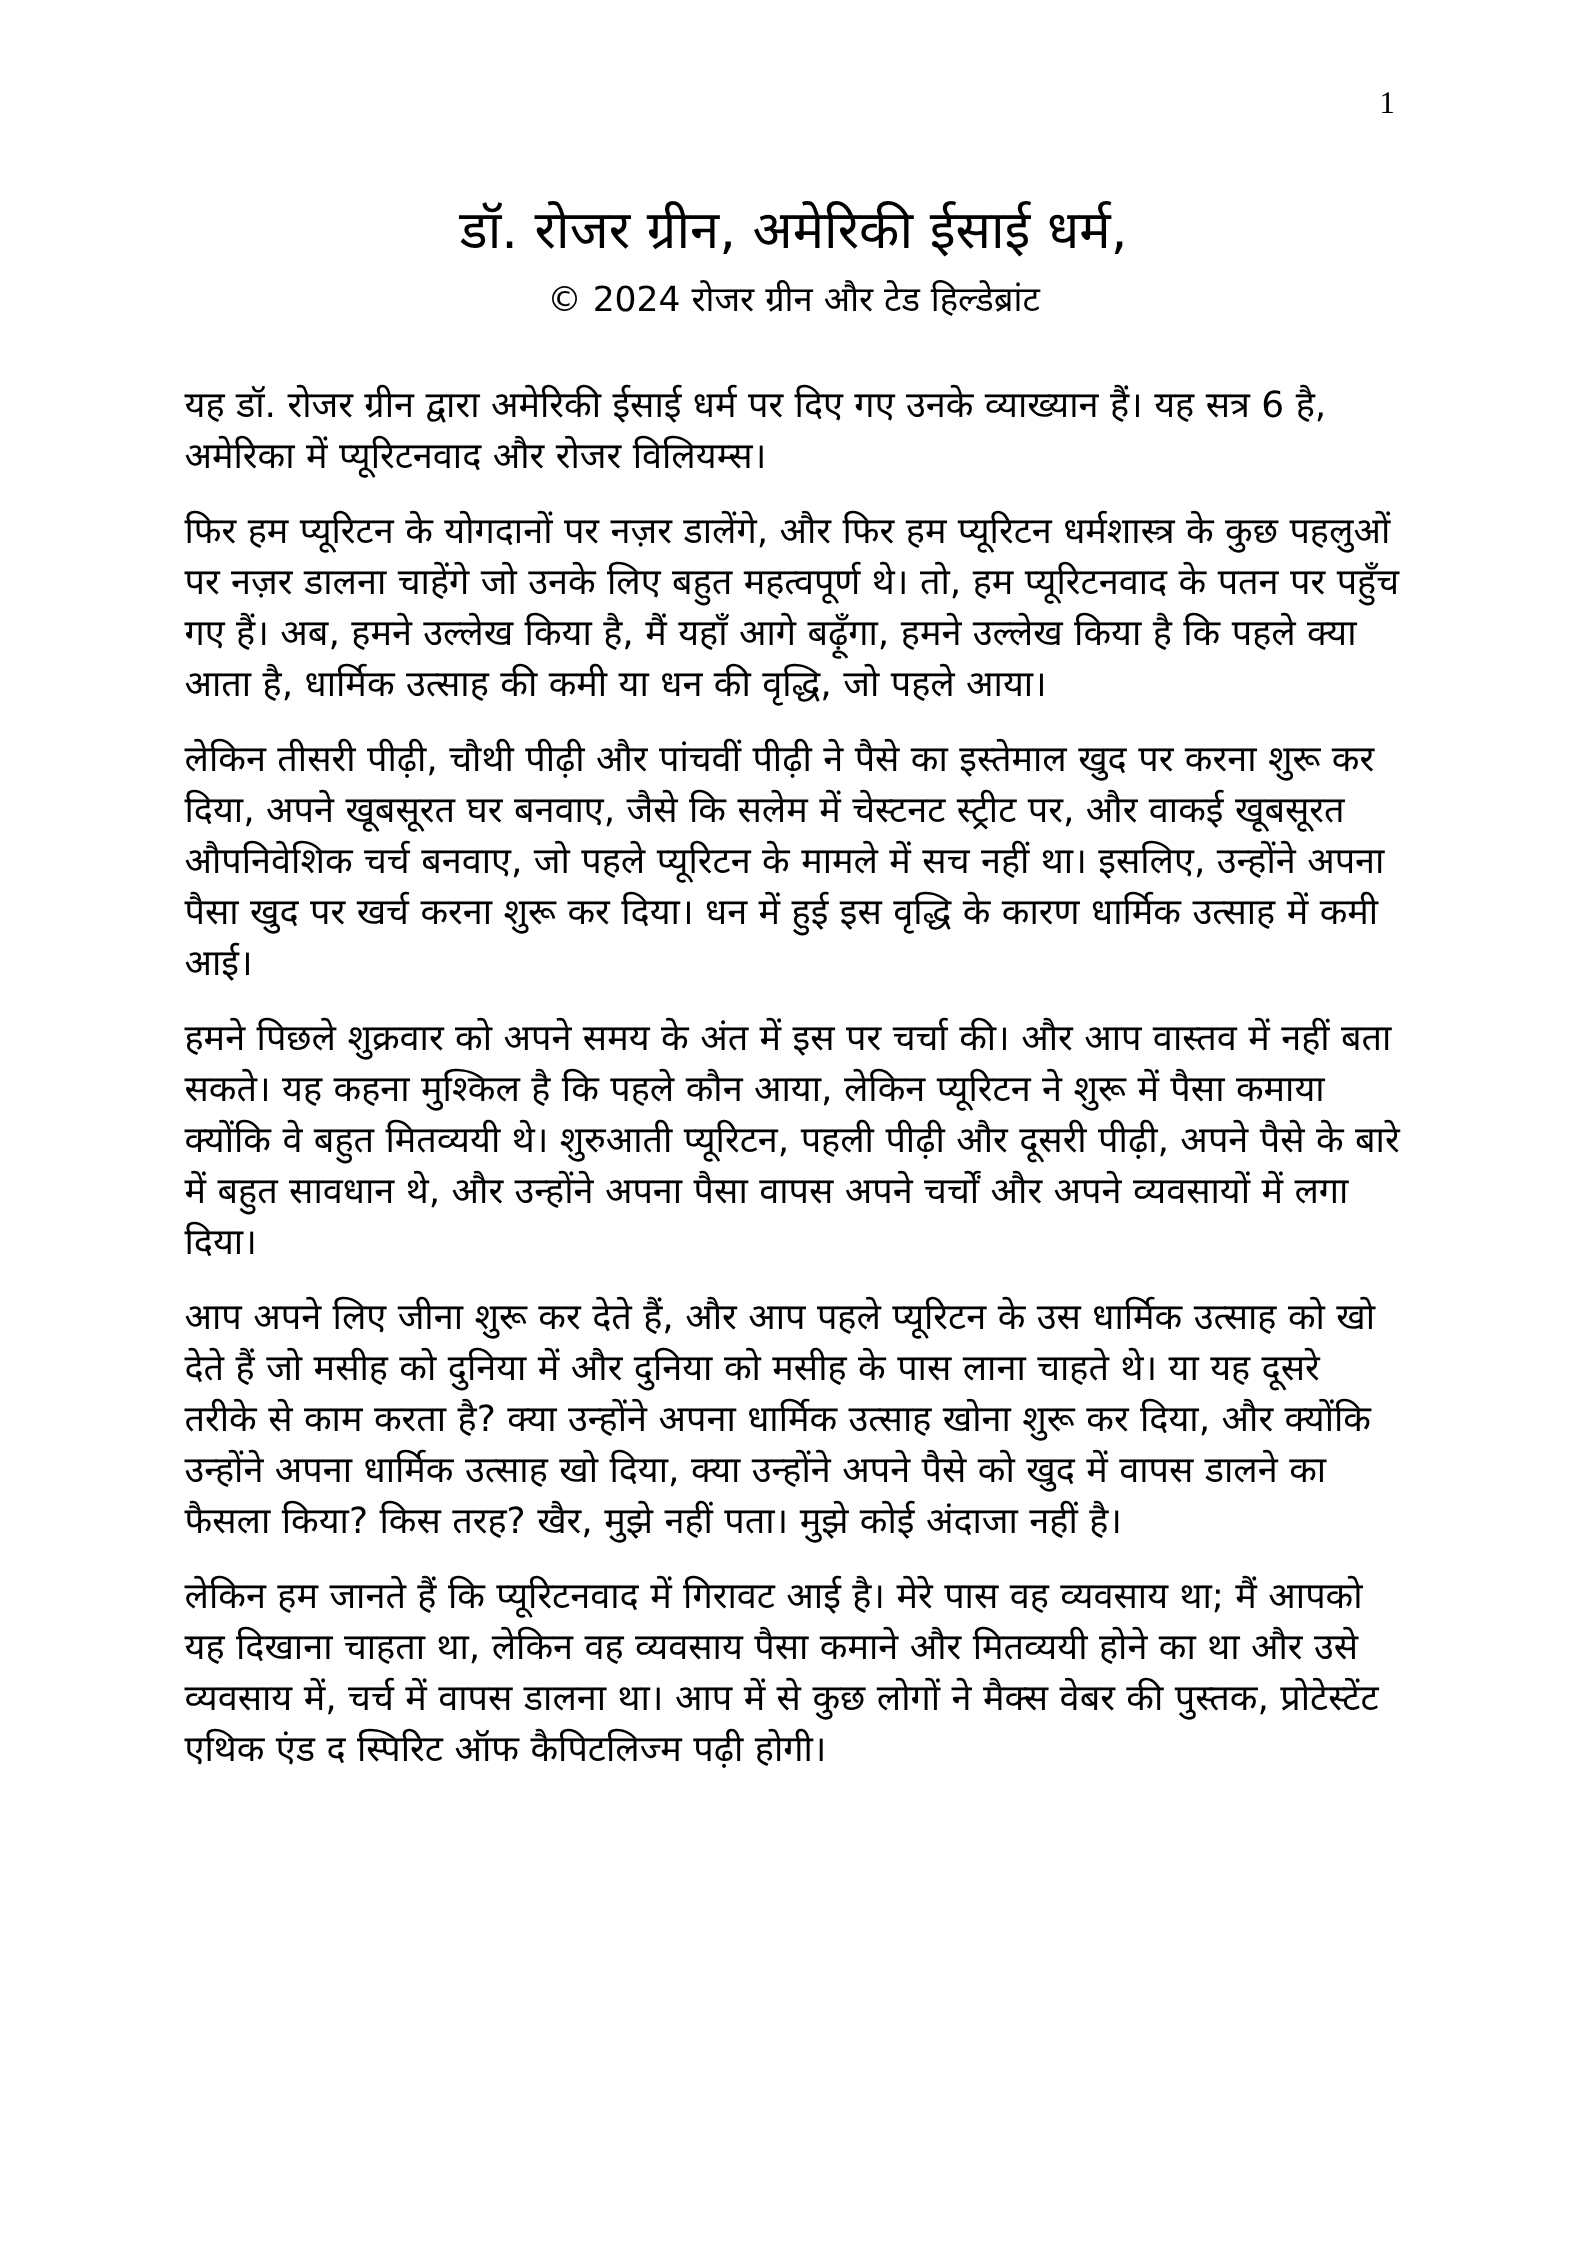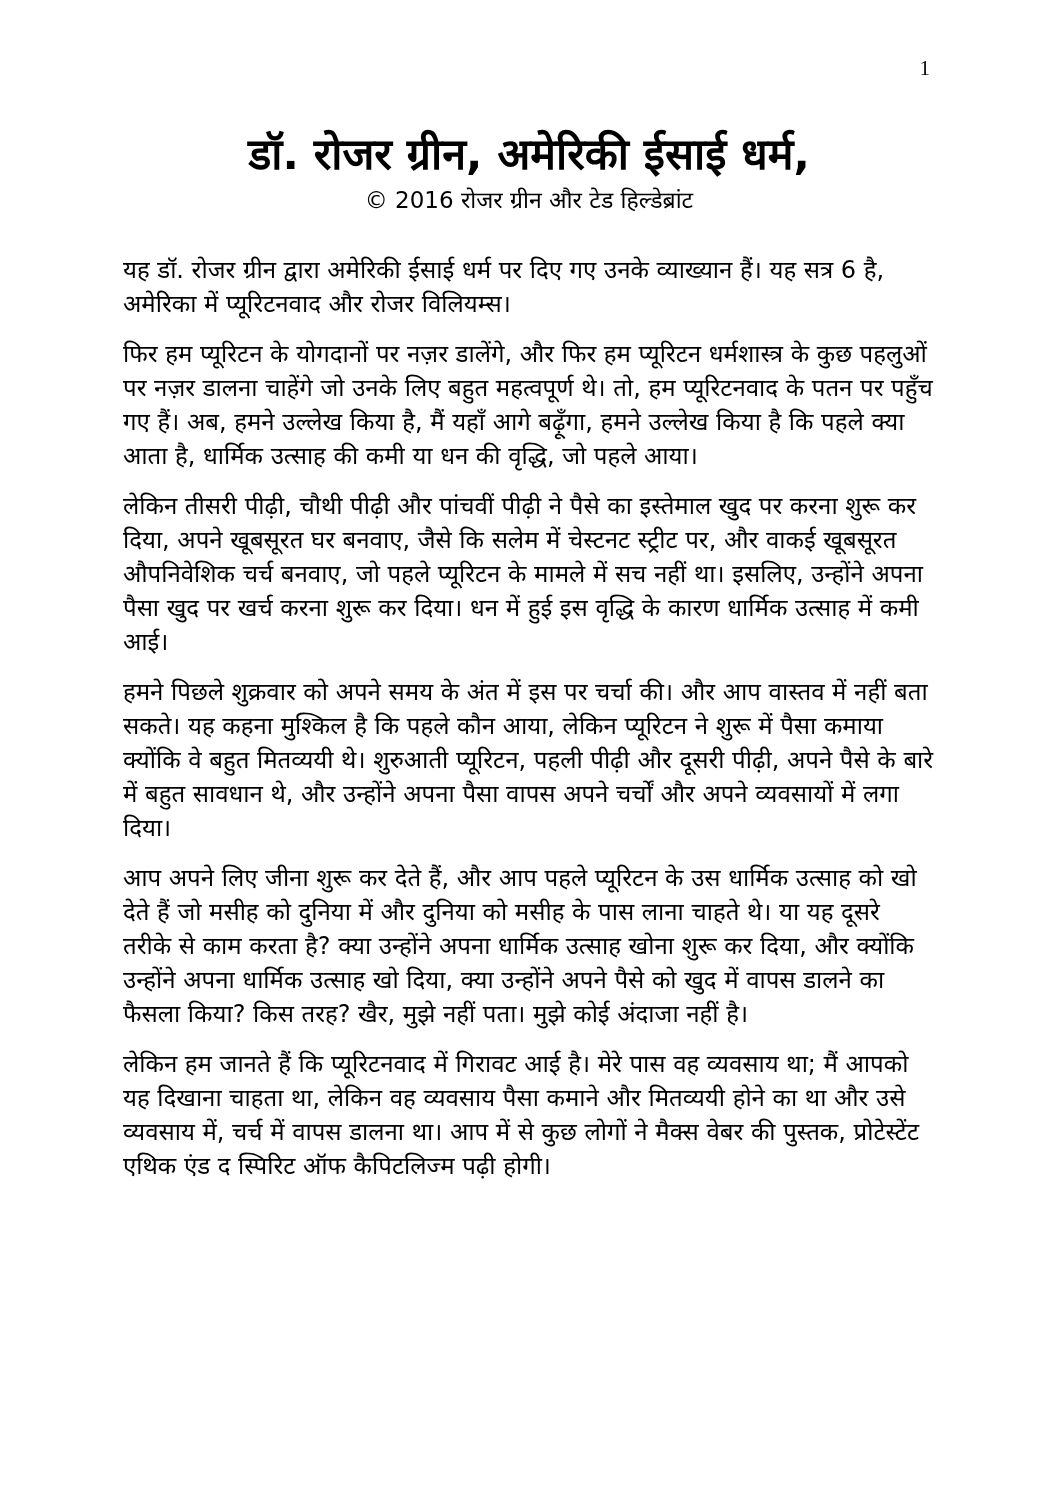--- a/index.html
+++ b/index.html
@@ -26,22 +26,22 @@
     font-size: 21px;
     line-height: 1;
     color: #000000;
   }
   .doc-header {
     padding-top: 130px;
     text-align: center;
   }
   .title {
     margin: 0;
-    font-size: 43px;
-    font-weight: 700;
+    font-size: 35px;
+    font-weight: 400;
     line-height: 48px;
     letter-spacing: 0;
   }
   .title-line {
     display: block;
     white-space: nowrap;
   }
   .copyright {
     margin-top: 7px;
     font-size: 23px;
@@ -63,21 +63,21 @@
 <body>
 
 <div class="page">
 
   <div class="page-number">1</div>
 
   <header class="doc-header">
     <h1 class="title">
       <span class="title-line">डॉ. रोजर ग्रीन, अमेरिकी ईसाई धर्म,</span>
     </h1>
-    <div class="copyright">© 2016 रोजर ग्रीन और टेड हिल्डेब्रांट</div>
+    <div class="copyright">© 2024 रोजर ग्रीन और टेड हिल्डेब्रांट</div>
   </header>
 
   <main class="doc-body">
     <p>यह डॉ. रोजर ग्रीन द्वारा अमेरिकी ईसाई धर्म पर दिए गए उनके व्याख्यान हैं। यह सत्र 6 है, अमेरिका में प्यूरिटनवाद और रोजर विलियम्स।</p>
     <p>फिर हम प्यूरिटन के योगदानों पर नज़र डालेंगे, और फिर हम प्यूरिटन धर्मशास्त्र के कुछ पहलुओं पर नज़र डालना चाहेंगे जो उनके लिए बहुत महत्वपूर्ण थे। तो, हम प्यूरिटनवाद के पतन पर पहुँच गए हैं। अब, हमने उल्लेख किया है, मैं यहाँ आगे बढ़ूँगा, हमने उल्लेख किया है कि पहले क्या आता है, धार्मिक उत्साह की कमी या धन की वृद्धि, जो पहले आया।</p>
     <p>लेकिन तीसरी पीढ़ी, चौथी पीढ़ी और पांचवीं पीढ़ी ने पैसे का इस्तेमाल खुद पर करना शुरू कर दिया, अपने खूबसूरत घर बनवाए, जैसे कि सलेम में चेस्टनट स्ट्रीट पर, और वाकई खूबसूरत औपनिवेशिक चर्च बनवाए, जो पहले प्यूरिटन के मामले में सच नहीं था। इसलिए, उन्होंने अपना पैसा खुद पर खर्च करना शुरू कर दिया। धन में हुई इस वृद्धि के कारण धार्मिक उत्साह में कमी आई।</p>
     <p>हमने पिछले शुक्रवार को अपने समय के अंत में इस पर चर्चा की। और आप वास्तव में नहीं बता सकते। यह कहना मुश्किल है कि पहले कौन आया, लेकिन प्यूरिटन ने शुरू में पैसा कमाया क्योंकि वे बहुत मितव्ययी थे। शुरुआती प्यूरिटन, पहली पीढ़ी और दूसरी पीढ़ी, अपने पैसे के बारे में बहुत सावधान थे, और उन्होंने अपना पैसा वापस अपने चर्चों और अपने व्यवसायों में लगा दिया।</p>
     <p>आप अपने लिए जीना शुरू कर देते हैं, और आप पहले प्यूरिटन के उस धार्मिक उत्साह को खो देते हैं जो मसीह को दुनिया में और दुनिया को मसीह के पास लाना चाहते थे। या यह दूसरे तरीके से काम करता है? क्या उन्होंने अपना धार्मिक उत्साह खोना शुरू कर दिया, और क्योंकि उन्होंने अपना धार्मिक उत्साह खो दिया, क्या उन्होंने अपने पैसे को खुद में वापस डालने का फैसला किया? किस तरह? खैर, मुझे नहीं पता। मुझे कोई अंदाजा नहीं है।</p>
     <p>लेकिन हम जानते हैं कि प्यूरिटनवाद में गिरावट आई है। मेरे पास वह व्यवसाय था; मैं आपको यह दिखाना चाहता था, लेकिन वह व्यवसाय पैसा कमाने और मितव्ययी होने का था और उसे व्यवसाय में, चर्च में वापस डालना था। आप में से कुछ लोगों ने मैक्स वेबर की पुस्तक, प्रोटेस्टेंट एथिक एंड द स्पिरिट ऑफ कैपिटलिज्म पढ़ी होगी।</p>
   </main>

